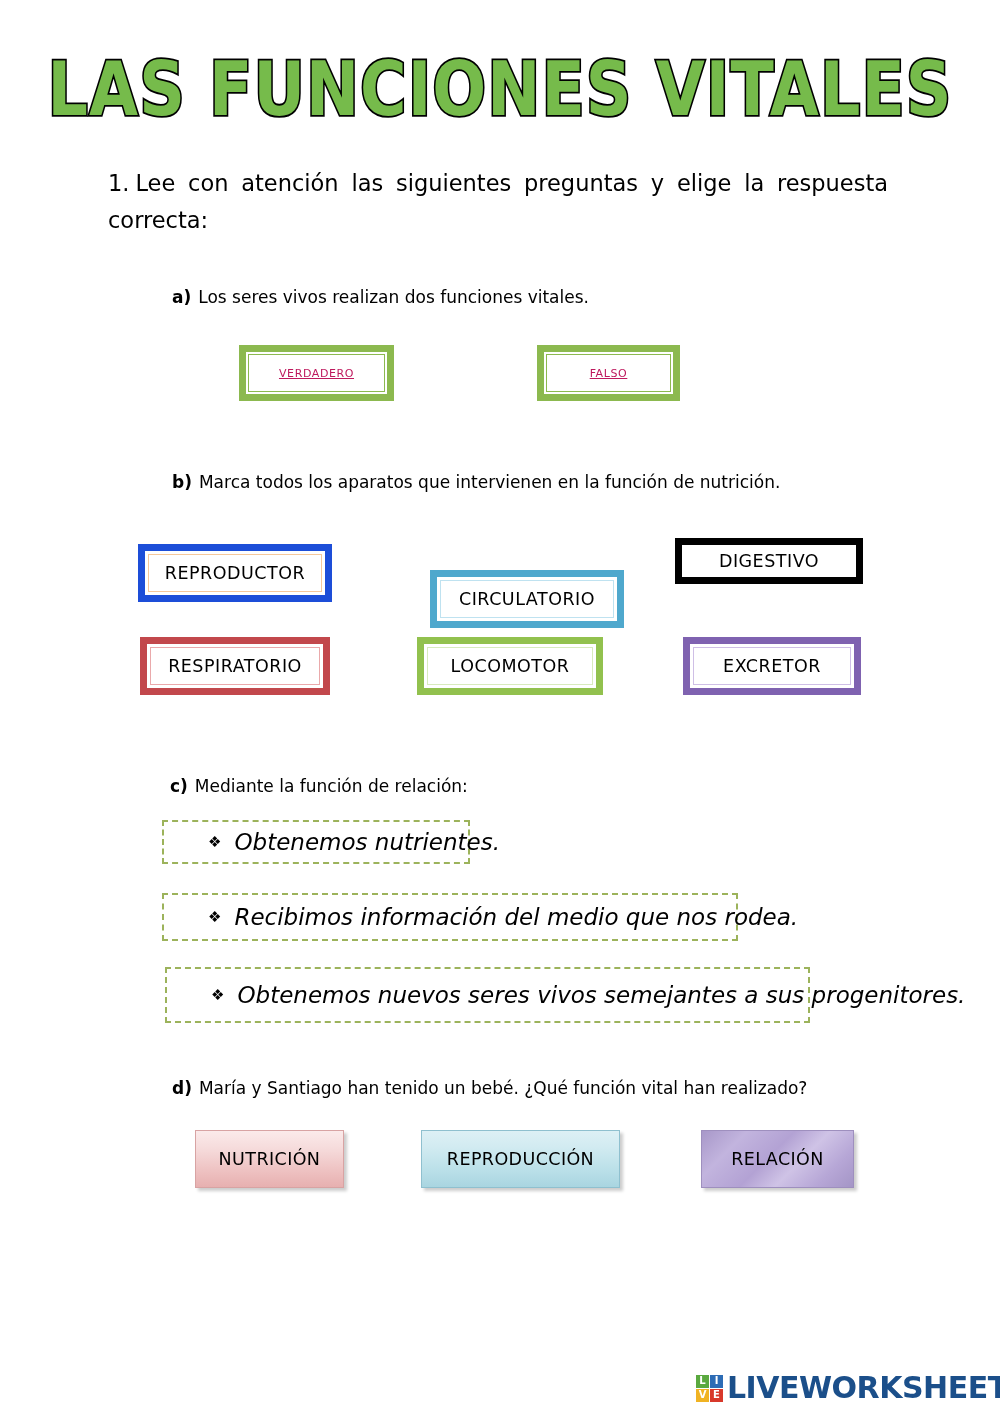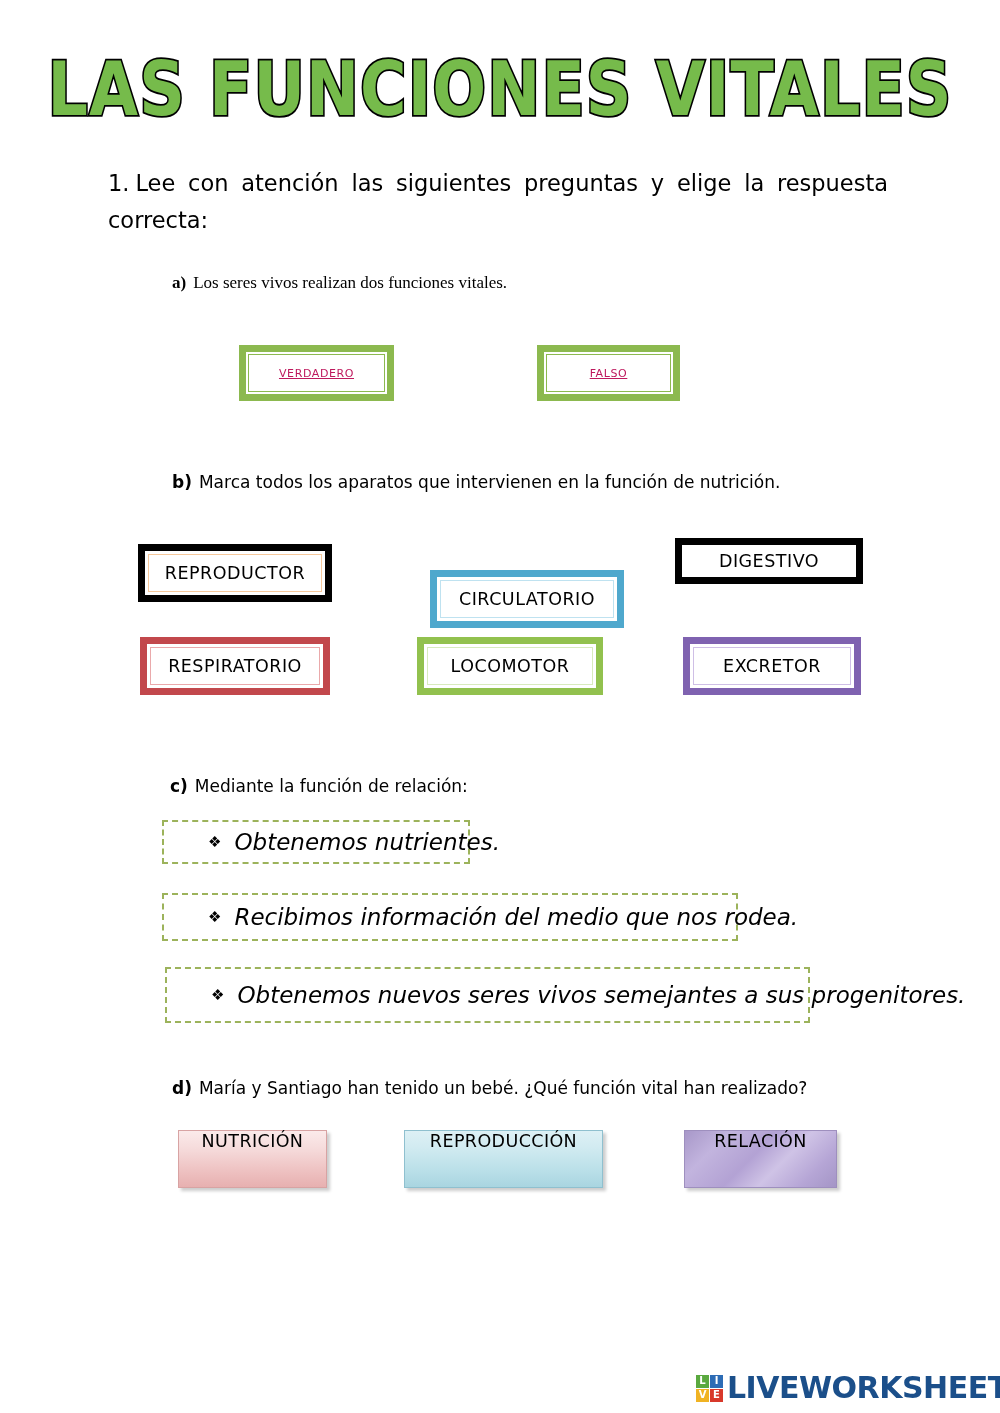--- a/index.html
+++ b/index.html
@@ -67,21 +67,21 @@
     position: absolute;
     font-size: 17px;
     line-height: 1.3;
     white-space: nowrap;
   }
   .sub-q .letter {
     font-weight: 700;
     margin-right: 7px;
   }
 
-  #sub-a { left: 172px; top: 272px; font-family: Liberation Serif, serif; }
+  #sub-a { left: 172px; top: 286px; }
   #sub-b { left: 172px; top: 471px; }
   #sub-c { left: 170px; top: 775px; }
   #sub-d { left: 172px; top: 1077px; }
 
   
   .dbl-box {
     position: absolute;
     box-sizing: border-box;
     background: #ffffff;
     display: flex;
@@ -135,21 +135,21 @@
     justify-content: center;
     background: #ffffff;
   }
   .sys-box .label {
     font-size: 17.5px;
     letter-spacing: 0.5px;
     color: #000;
     white-space: nowrap;
   }
 
-  #box-reproductor   { left: 138px; top: 544px; width: 194px; height: 58px; border: 7px solid #000000; }
+  #box-reproductor   { left: 138px; top: 544px; width: 194px; height: 58px; border: 7px solid #1d4ed8; }
   #box-reproductor .inner { border: 1.5px solid #f6c89b; }
   #box-circulatorio  { left: 415px; top: 570px; width: 194px; height: 58px; border: 7px solid #4fa8cd; margin-left: 15px; }
   #box-circulatorio .inner { border: 1.5px solid #bfe2f0; }
   #box-digestivo     { left: 675px; top: 538px; width: 188px; height: 46px; border: 7px solid #000000; }
   #box-digestivo .inner { border: 1.5px solid #ffffff; }
   #box-respiratorio  { left: 140px; top: 637px; width: 190px; height: 58px; border: 7px solid #c2484c; }
   #box-respiratorio .inner { border: 1.5px solid #eaa9ab; }
   #box-locomotor     { left: 417px; top: 637px; width: 186px; height: 58px; border: 7px solid #92c14e; }
   #box-locomotor .inner { border: 1.5px solid #d8ebbd; }
   #box-excretor      { left: 683px; top: 637px; width: 178px; height: 58px; border: 7px solid #7f62b0; }
@@ -180,22 +180,24 @@
 
   #dash-1 { left: 162px; top: 820px; width: 308px; height: 44px; }
   #dash-2 { left: 162px; top: 893px; width: 576px; height: 48px; }
   #dash-3 { left: 165px; top: 967px; width: 645px; height: 56px; }
 
   
   .grad-btn {
     position: absolute;
     box-sizing: border-box;
     display: flex;
+    align-items: center;
     justify-content: center;
     box-shadow: 3px 3px 3px rgba(0,0,0,0.20);
+    margin-left: 17px;
   }
   .grad-btn .label {
     font-size: 17.5px;
     color: #000;
     letter-spacing: 0.4px;
     white-space: nowrap;
   }
 
   #btn-nutricion {
     left: 178px; top: 1130px; width: 149px; height: 58px;

